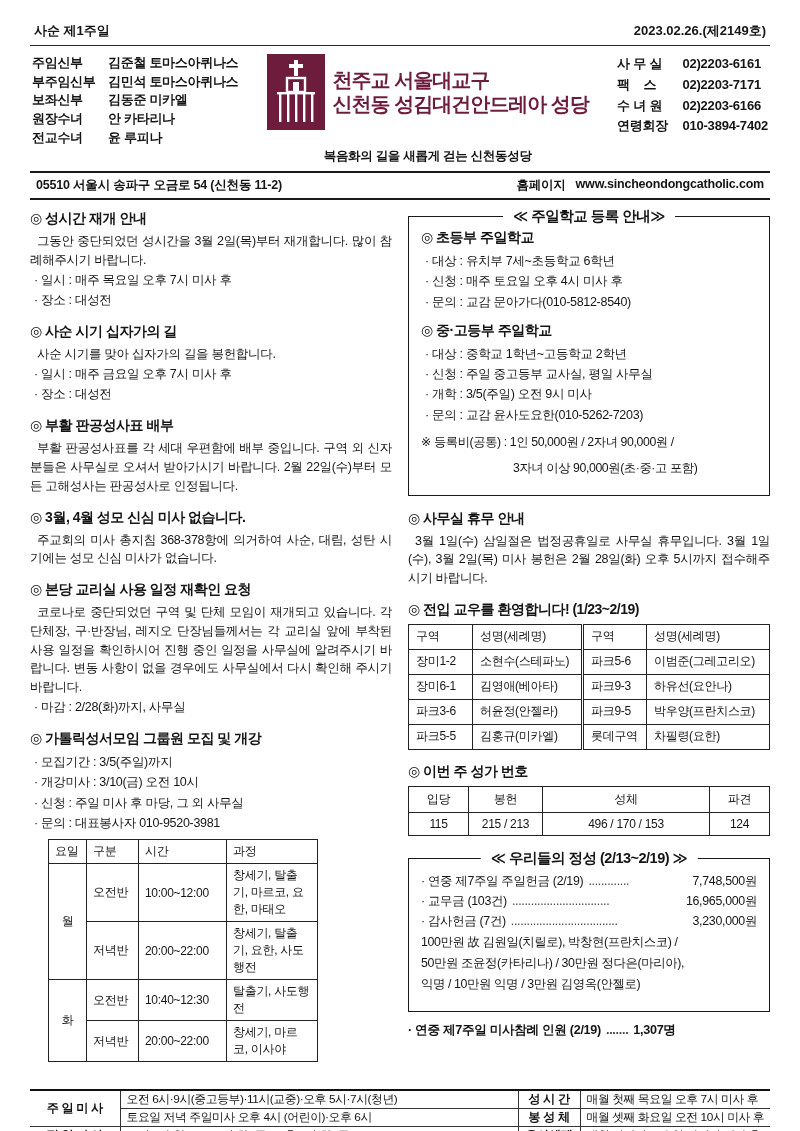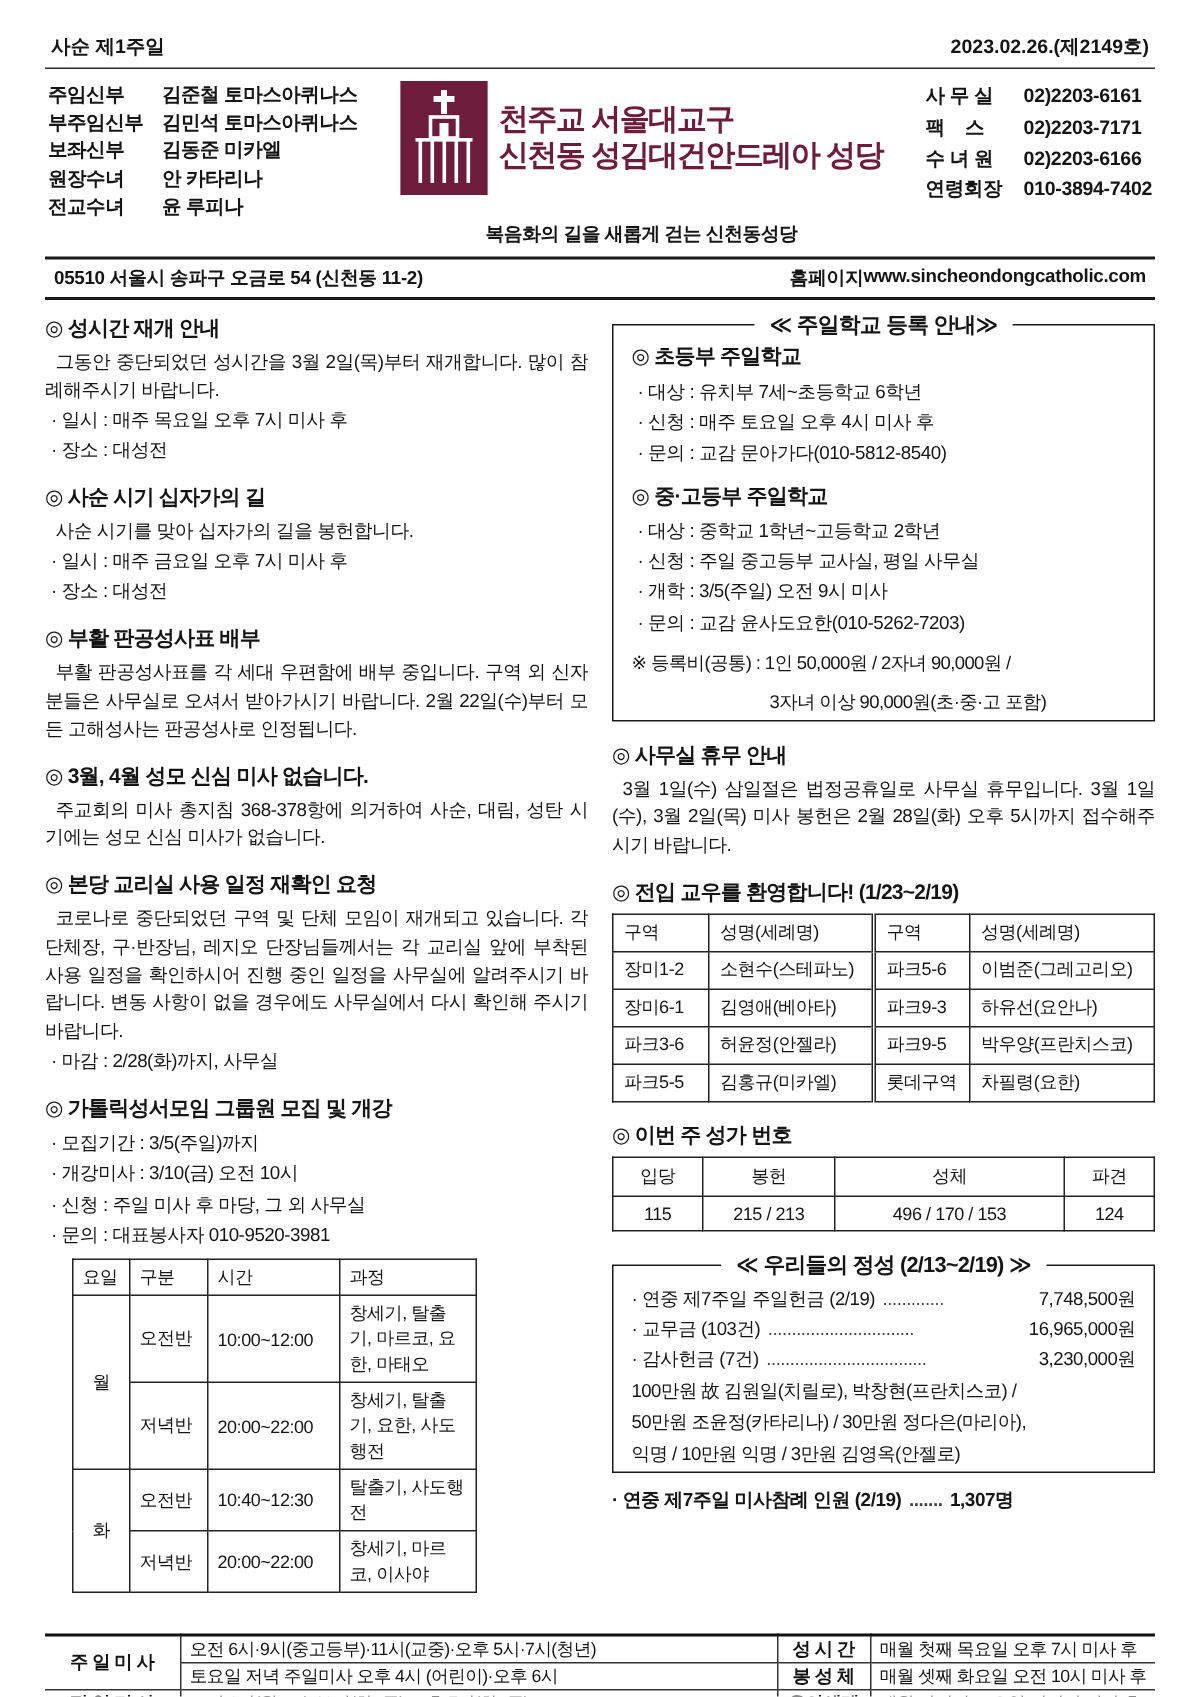--- a/index.html
+++ b/index.html
@@ -24,42 +24,42 @@
   .brandcol { display:flex; flex-direction:column; align-items:center; }
   .brand { display:flex; align-items:center; gap:8px; }
   .brand-name { color:#6d1c3c; font-weight:800; font-size:20px; line-height:1.2;
                 letter-spacing:-1px; }
   .tagline { font-size:12.5px; font-weight:700; letter-spacing:-0.3px; margin-top:18px; }
   .contacts { font-size:13px; font-weight:700; line-height:1.6; letter-spacing:-0.2px; }
   .contact-label { white-space:pre; display:inline-block; min-width:62px; }
 
   .addrrow { display:flex; justify-content:space-between; align-items:center;
              font-size:12.5px; font-weight:600; padding:4px 6px; letter-spacing:-0.2px; }
-  .homep { display:flex; gap:0; }
+  .homep { display:flex; gap:10px; }
 
   
   .cols { display:flex; gap:16px; margin-top:10px; }
   .colL { width:362px; }
   .colR { width:362px; }
 
   .sec { margin-bottom:13px; }
   .sec-title { font-size:14px; font-weight:800; letter-spacing:-0.5px; margin-bottom:4px; }
   .sec p { font-size:12.5px; line-height:1.5; text-align:justify; text-indent:7px;
            letter-spacing:-0.3px; }
   .bullet { font-size:12.5px; line-height:1.62; letter-spacing:-0.3px; padding-left:4px; }
 
   table { border-collapse:collapse; }
   .gridtbl td, .gridtbl th { border:1.2px solid #222; font-size:12px; padding:3px 6px;
                              font-weight:400; text-align:left; letter-spacing:-0.3px; }
 
   .bible-tbl { margin:6px 0 0 18px; width:270px; }
   .bible-tbl td.day { text-align:center; }
 
   
-  .boxed { border:1.6px solid #1a1a1a; position:relative; padding:12px 12px 2px 12px;
+  .boxed { border:1.6px solid #1a1a1a; position:relative; padding:12px 12px 17px 12px;
            margin-top:14px; }
   .box-title { position:absolute; top:-10px; left:50%; transform:translateX(-50%);
                background:#fff; padding:0 10px; font-size:14.5px; font-weight:800;
                white-space:nowrap; letter-spacing:-0.5px; }
   .fee { font-size:12.3px; line-height:1.5; letter-spacing:-0.4px; margin-top:8px; }
   .fee-l2 { padding-left:92px; }
 
   .newc-tbl { width:100%; margin-top:5px; }
   .newc-tbl td, .newc-tbl th { padding:3.5px 7px; }
   .newc-tbl .sep { border-left:3px double #222; }
@@ -314,21 +314,21 @@
         </tbody>
           </table>
       </div>
 
       <div class="sec">
         <div class="sec-title">◎ 이번 주 성가 번호</div>
         <table class="gridtbl hymn-tbl">
           <tbody>
               <tr>
             <td style="width:60px">입당</td>
-            <td style="width:88px">봉헌</td>
+            <td style="width:74px">봉헌</td>
             <td>성체</td>
             <td style="width:60px">파견</td>
           </tr>
           <tr>
             <td>115</td>
             <td>215 / 213</td>
             <td>496 / 170 / 153</td>
             <td>124</td>
           </tr>
         </tbody>

